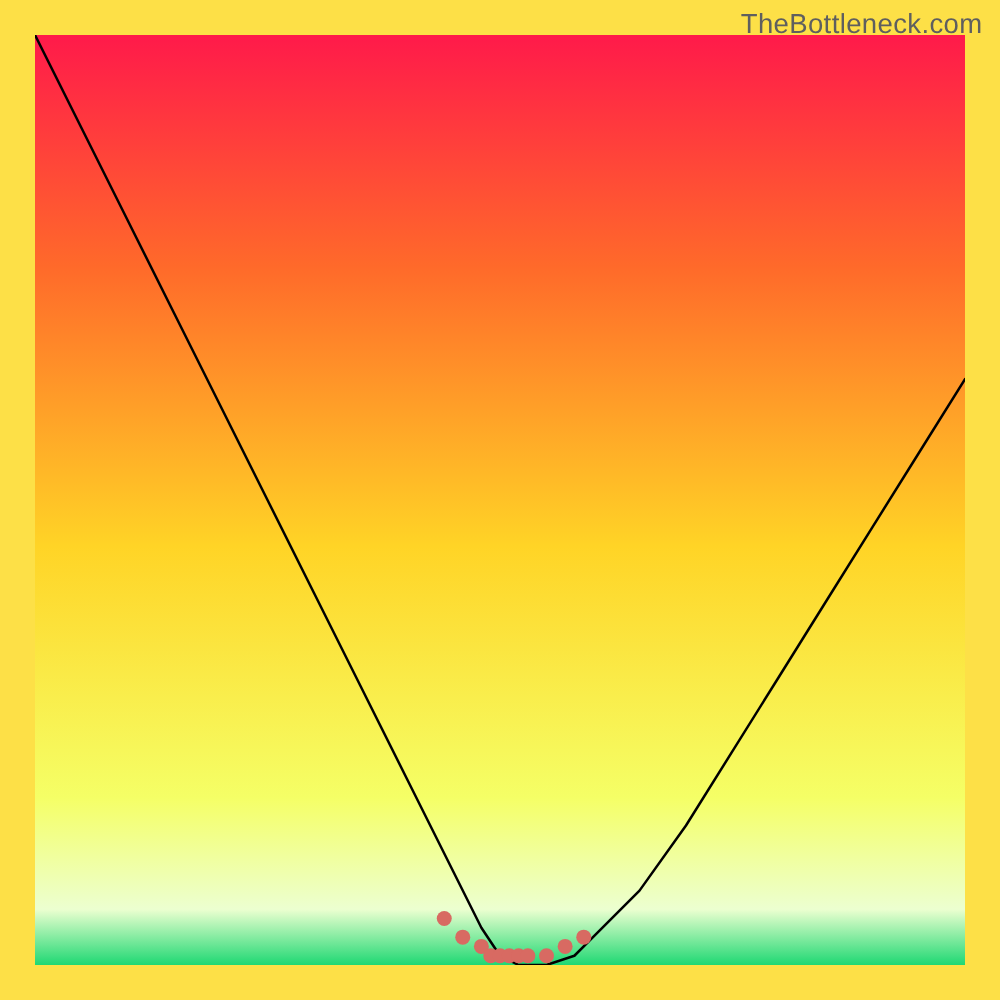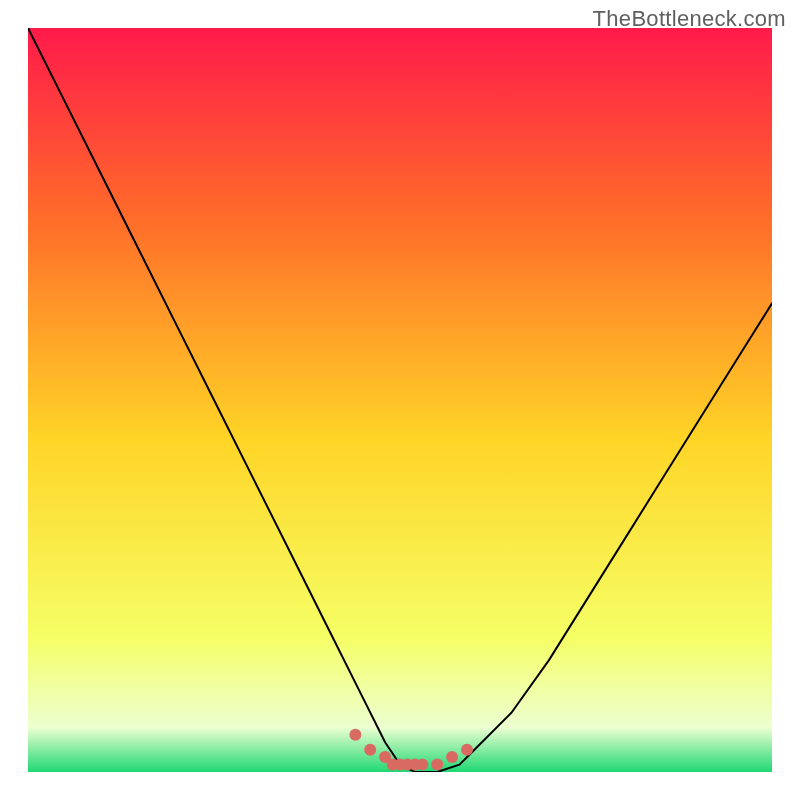--- a/index.html
+++ b/index.html
@@ -8,21 +8,21 @@
     width: 800px;
     height: 800px;
     background: #000;
     overflow: hidden;
     font-family: Arial, Helvetica, sans-serif;
   }
   .frame {
     position: relative;
     width: 800px;
     height: 800px;
-    background: #ffffff;
+    background: #fde047;
   }
   .watermark {
     position: absolute;
     top: 6px;
     right: 14px;
     color: #5f5f5f;
     font-size: 22px;
     font-weight: 500;
     letter-spacing: 0.3px;
     z-index: 10;

